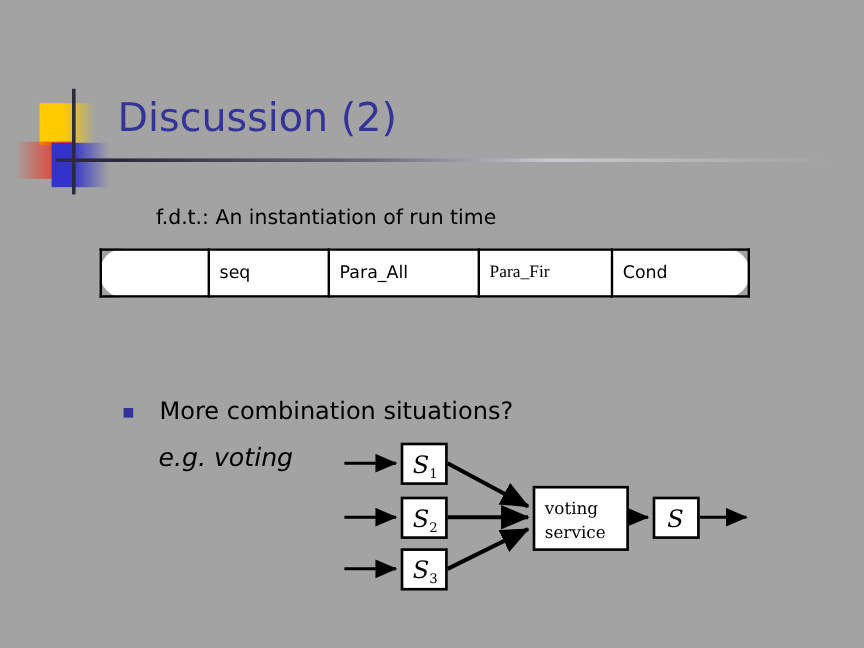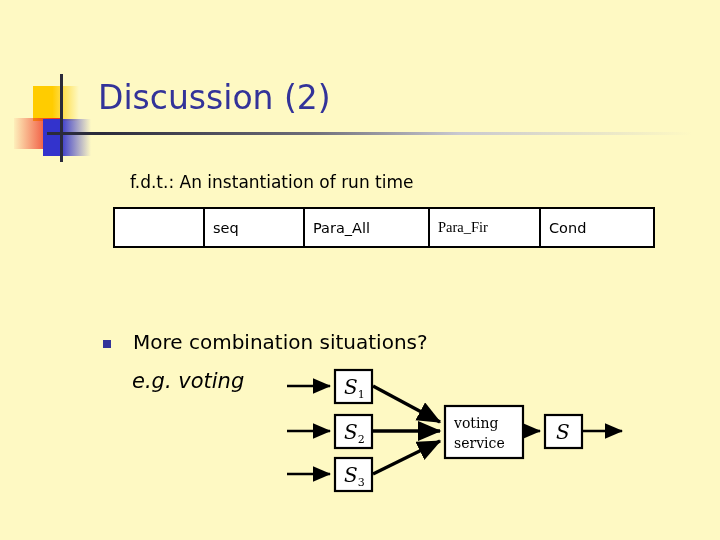--- a/index.html
+++ b/index.html
@@ -14,21 +14,21 @@
     overflow: hidden;
     font-family: "DejaVu Sans", "Liberation Sans", sans-serif;
     -webkit-font-smoothing: antialiased;
   }
 
   
   #slide {
     position: absolute;
     left: 0; top: 0;
     width: 720px; height: 540px;
-    background: #fef9c3;
+    background: #a3a3a3;
   }
 
   
   .logo-sq {
     position: absolute;
   }
   #logo-yellow {
     left: 33px; top: 86px; width: 46px; height: 35px;
     background: linear-gradient(to right, #FFCC00 0%, #FFCC00 42%, rgba(255,204,0,0) 100%);
   }
@@ -68,24 +68,25 @@
     left: 130px; top: 172px;
     font-size: 17px;
     color: #000000;
     white-space: nowrap;
     text-align: right;
   }
 
   
   #fdt-table {
     position: absolute;
-    left: 113px; top: 207px;
+    left: 83px; top: 207px;
     border-collapse: collapse;
     table-layout: fixed;
     background: #ffffff;
+    border-radius: 26px;
   }
   #fdt-table td {
     border: 2px solid #000000;
     font-size: 14.5px;
     color: #000000;
     padding: 0 0 0 8px;
     height: 37px;
     vertical-align: middle;
     overflow: hidden;
     white-space: nowrap;

